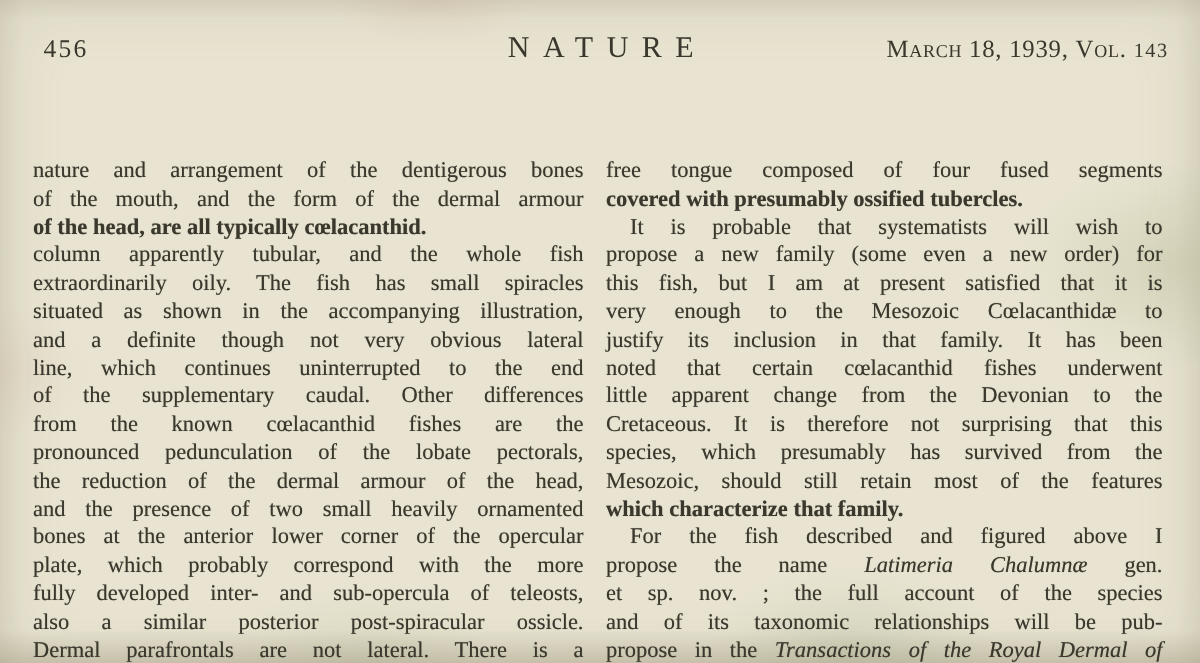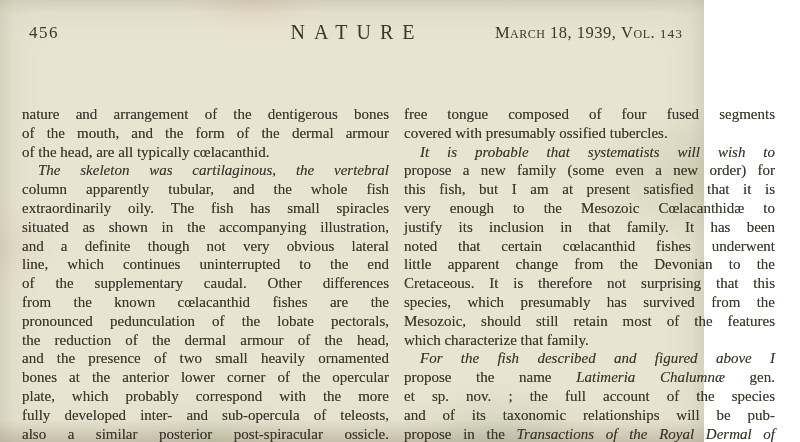--- a/index.html
+++ b/index.html
@@ -3,21 +3,21 @@
 <meta charset="utf-8">
 <style>
   html, body { margin: 0; padding: 0; }
   body {
     width: 800px; height: 442px;
     font-family: "Liberation Serif", "DejaVu Serif", serif;
     overflow: hidden;
   }
   .page {
     position: relative;
-    width: 704px; height: 442px;
+    width: 800px; height: 442px;
     background:
       radial-gradient(150px 100px at 98% 40%, rgba(138,148,95,0.20), rgba(138,148,95,0) 70%),
       radial-gradient(140px 80px at 71% 98%, rgba(128,150,110,0.16), rgba(128,150,110,0) 70%),
       radial-gradient(90px 40px at 36% 0%, rgba(190,140,130,0.14), rgba(190,140,130,0) 75%),
       radial-gradient(80px 60px at 0% 56%, rgba(185,135,125,0.10), rgba(185,135,125,0) 75%),
       radial-gradient(120px 70px at 30% 100%, rgba(130,140,100,0.10), rgba(130,140,100,0) 75%),
       linear-gradient(to bottom, rgba(120,110,80,0.10) 0%, rgba(120,110,80,0) 3%, rgba(120,110,80,0) 95%, rgba(125,115,85,0.25) 100%),
       linear-gradient(to right, rgba(120,110,80,0.08) 0%, rgba(120,110,80,0) 2%, rgba(120,110,80,0) 98%, rgba(120,110,80,0.08) 100%),
       #e8e4d1;
     box-shadow: inset 0 0 45px rgba(105,98,70,0.14);
@@ -46,22 +46,22 @@
     position: absolute; left: 22px; top: 57px;
     display: flex; gap: 15px; margin-top: 48px;
   }
   .col {
     width: 367px;
     font-size: 15px; line-height: 18.8px;
     text-shadow: 0 0 0.5px rgba(58,55,44,0.55);
   }
   .col-right { width: 371px; }
   .line { text-align: justify; text-align-last: justify; white-space: normal; }
-  .line.end { text-align-last: left; }
-  .line.ind { text-indent: 16px; font-style: italic; }
+  .line.end { text-align-last: left; font-weight: bold; }
+  .line.ind { text-indent: 16px; }
   .it { font-style: italic; }
 </style>
 </head>
 <body>
 
 <div class="page">
 
   <div class="header">
     <span class="pnum">456</span>
     <span class="jtitle">NATURE</span>
@@ -71,21 +71,20 @@
       <span class="sc">Vol.</span>
       <span class="vnum">143</span>
     </span>
   </div>
 
   <div class="columns">
     <div class="col col-left">
         <div class="line"><span>nature and arrangement of the dentigerous bones</span></div>
         <div class="line"><span>of the mouth, and the form of the dermal armour</span></div>
         <div class="line end"><span>of the head, are all typically cœlacanthid.</span></div>
-        <div class="line ind"><span>The skeleton was cartilaginous, the vertebral</span></div>
         <div class="line"><span>column apparently tubular, and the whole fish</span></div>
         <div class="line"><span>extraordinarily oily. The fish has small spiracles</span></div>
         <div class="line"><span>situated as shown in the accompanying illustration,</span></div>
         <div class="line"><span>and a definite though not very obvious lateral</span></div>
         <div class="line"><span>line, which continues uninterrupted to the end</span></div>
         <div class="line"><span>of the supplementary caudal. Other differences</span></div>
         <div class="line"><span>from the known cœlacanthid fishes are the</span></div>
         <div class="line"><span>pronounced pedunculation of the lobate pectorals,</span></div>
         <div class="line"><span>the reduction of the dermal armour of the head,</span></div>
         <div class="line"><span>and the presence of two small heavily ornamented</span></div>

